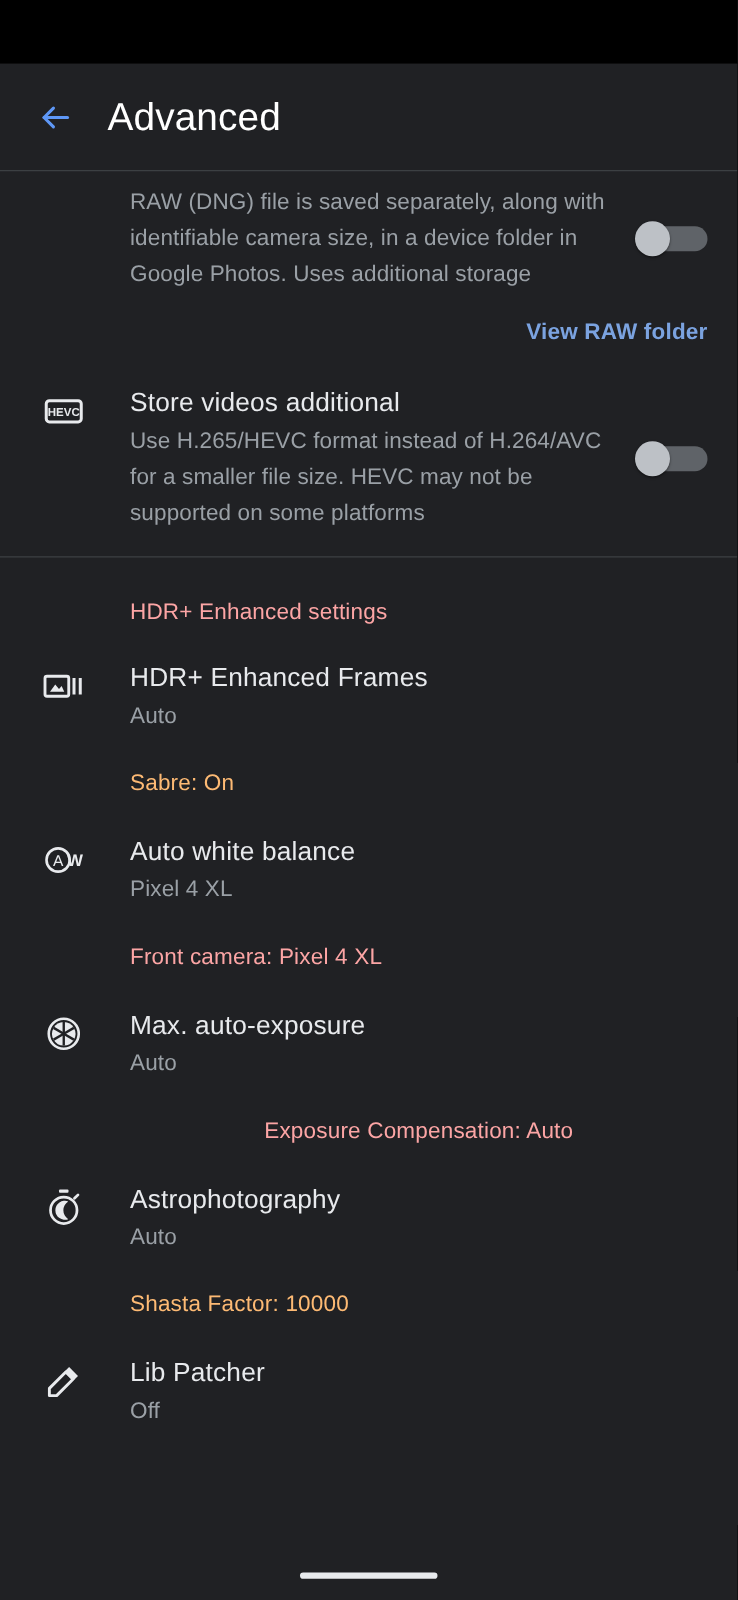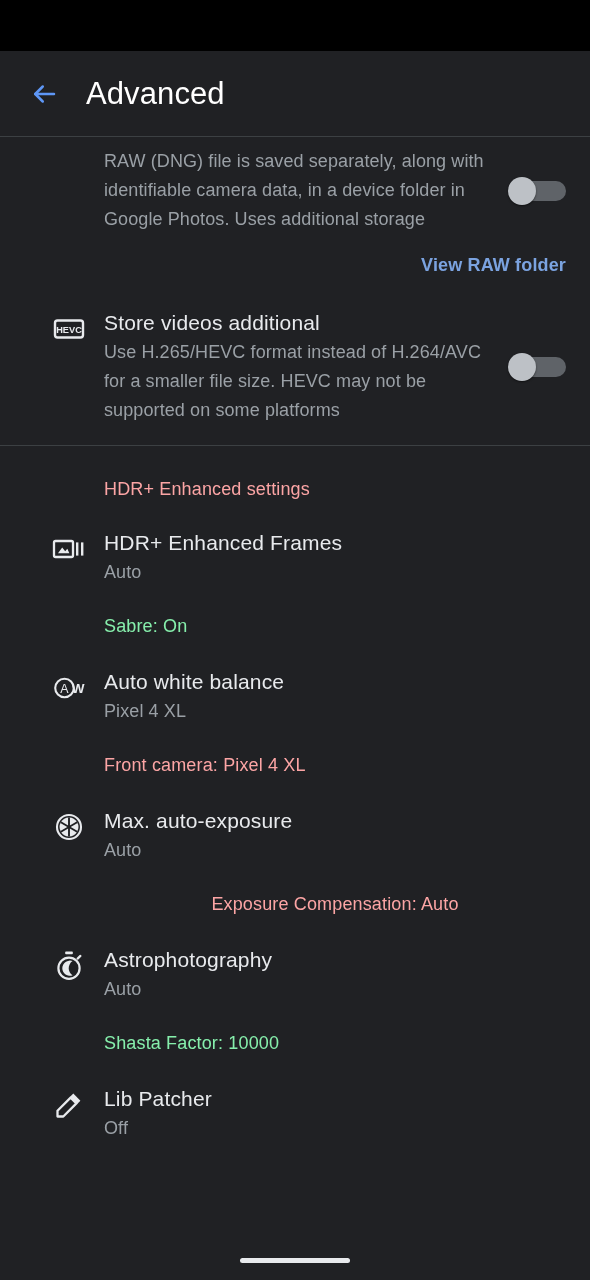--- a/index.html
+++ b/index.html
@@ -64,21 +64,21 @@
     align-items:flex-start;
     padding:0 24px 0 0;
     position:relative;
   }
   .row.clickable { cursor:pointer; }
 
   .icon-col {
     width:104px;
     flex:0 0 104px;
     display:flex;
-    justify-content:center;
+    justify-content:flex-start;
     padding-left:34px;
     padding-top:4px;
   }
   .icon-col .ico { width:34px; height:34px; display:block; }
 
   .text-col {
     flex:1 1 auto;
     min-width:0;
     padding-right:8px;
   }
@@ -105,21 +105,21 @@
   .link {
     font-size:18px;
     line-height:26px;
     color:#fca5a5;
     font-weight:400;
     letter-spacing:0.15px;
     cursor:pointer;
     display:inline-block;
   }
   .link.bold { font-weight:700; color:#7ba3e0; }
-  .link.light { color:#86efac; }
+  .link.light { color:#fdba74; }
 
   
   .toggle {
     flex:0 0 auto;
     width:58px; height:34px;
     position:relative;
     cursor:pointer;
     align-self:center;
   }
   .toggle .track {
@@ -170,21 +170,21 @@
     <div class="app-title">Advanced</div>
   </div>
 
   <div class="content">
 
     <div class="divider"></div>
 
     <div class="row clickable" style="padding-top:10px;">
       <div class="icon-col"></div>
       <div class="text-col">
-        <div class="row-sub wrap">RAW (DNG) file is saved separately, along with identifiable camera data, in a device folder in Google Photos. Uses additional storage</div>
+        <div class="row-sub wrap">RAW (DNG) file is saved separately, along with identifiable camera size, in a device folder in Google Photos. Uses additional storage</div>
       </div>
       <div class="toggle">
         <div class="track"></div>
         <div class="thumb"></div>
       </div>
     </div>
 
     <div class="link-row" style="padding-top:18px;padding-bottom:22px;text-align:right;">
       <span class="link bold">View RAW folder</span>
     </div>

